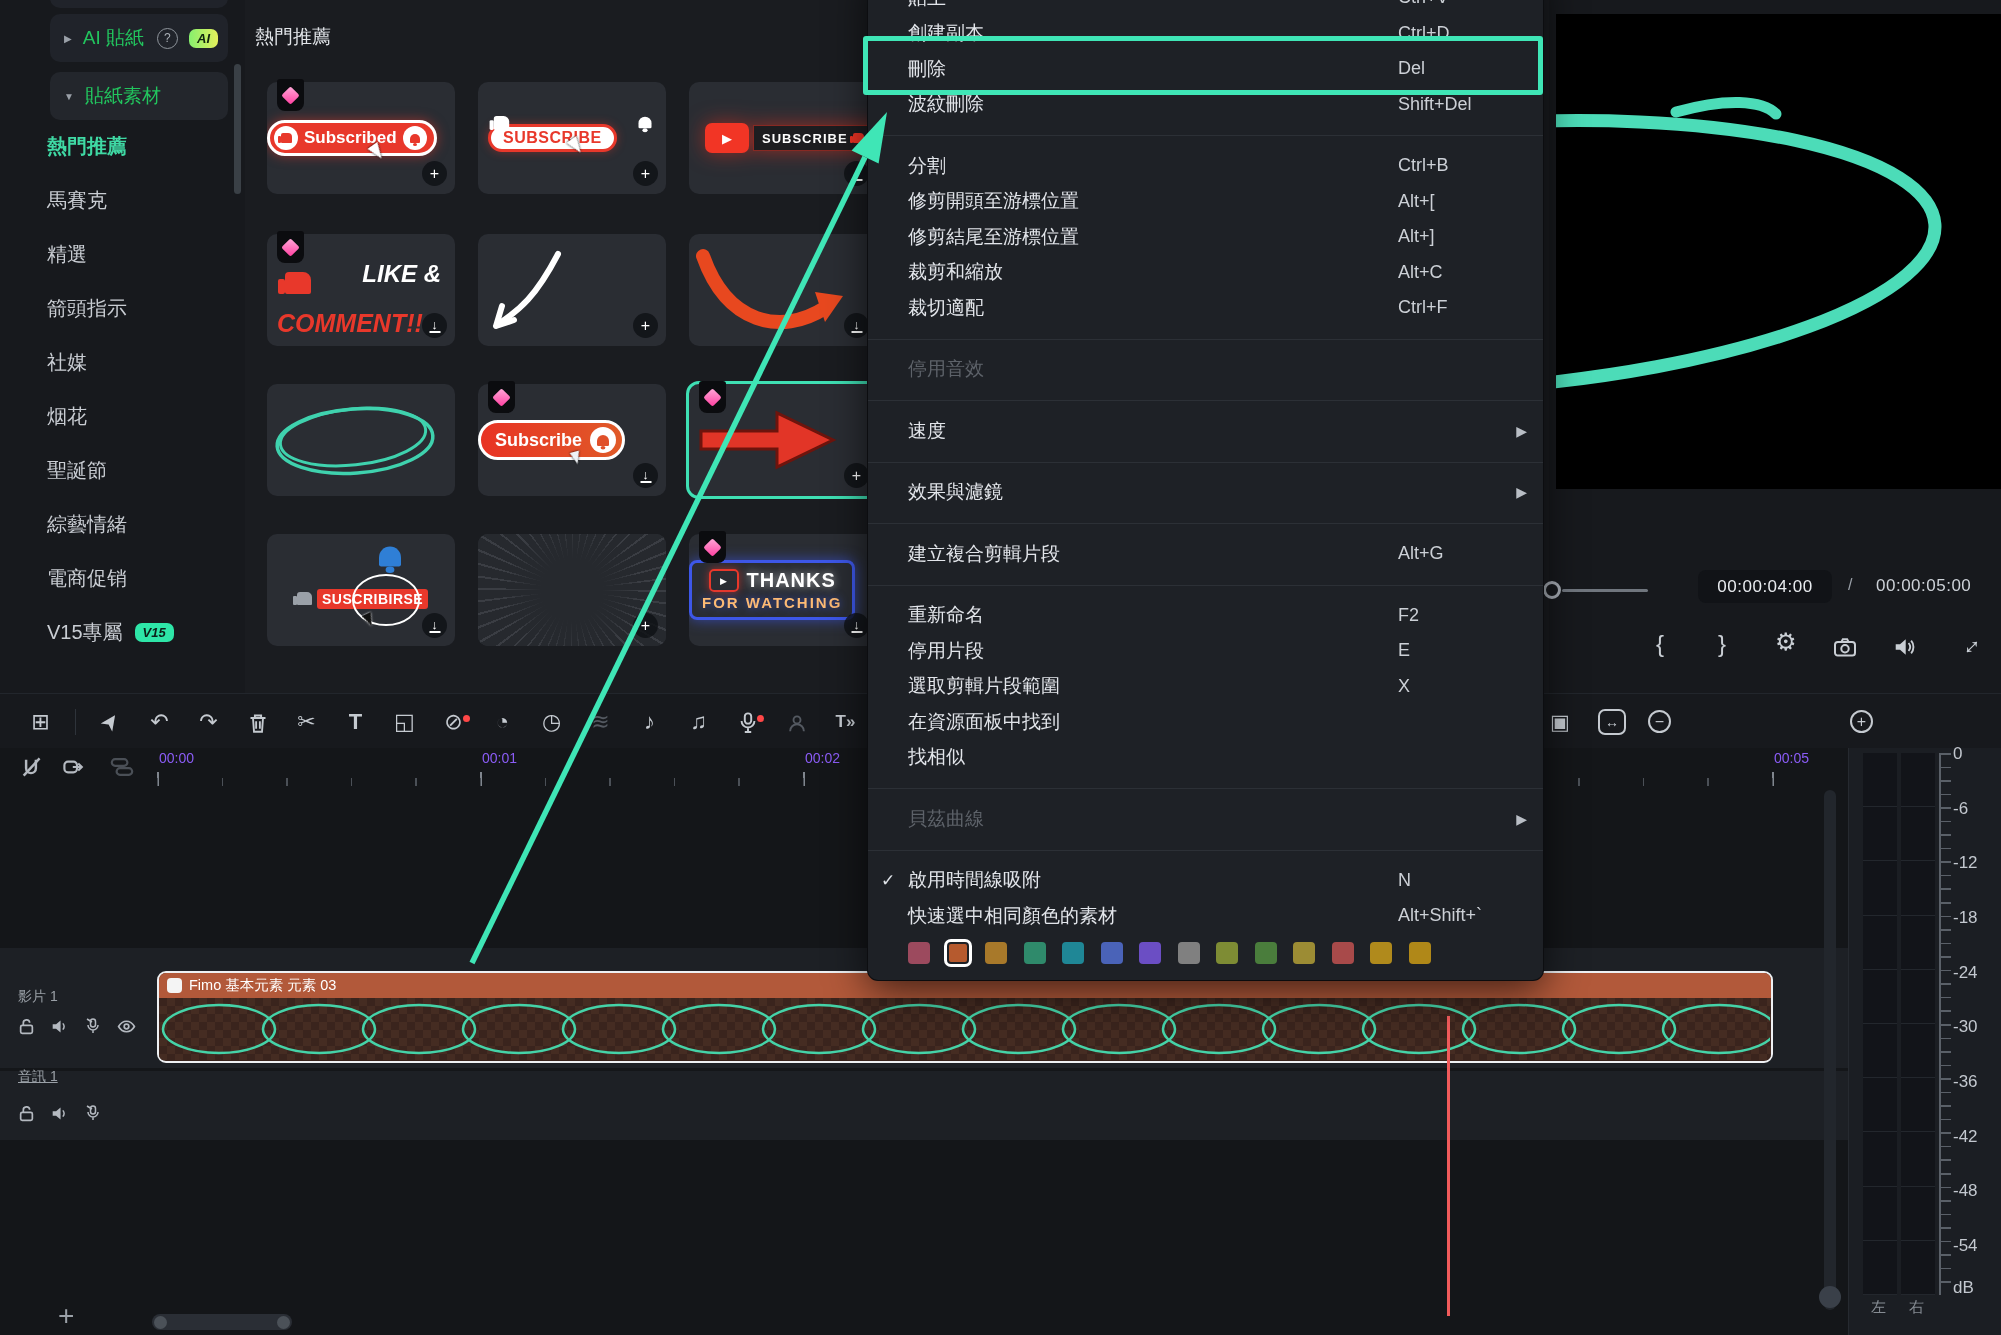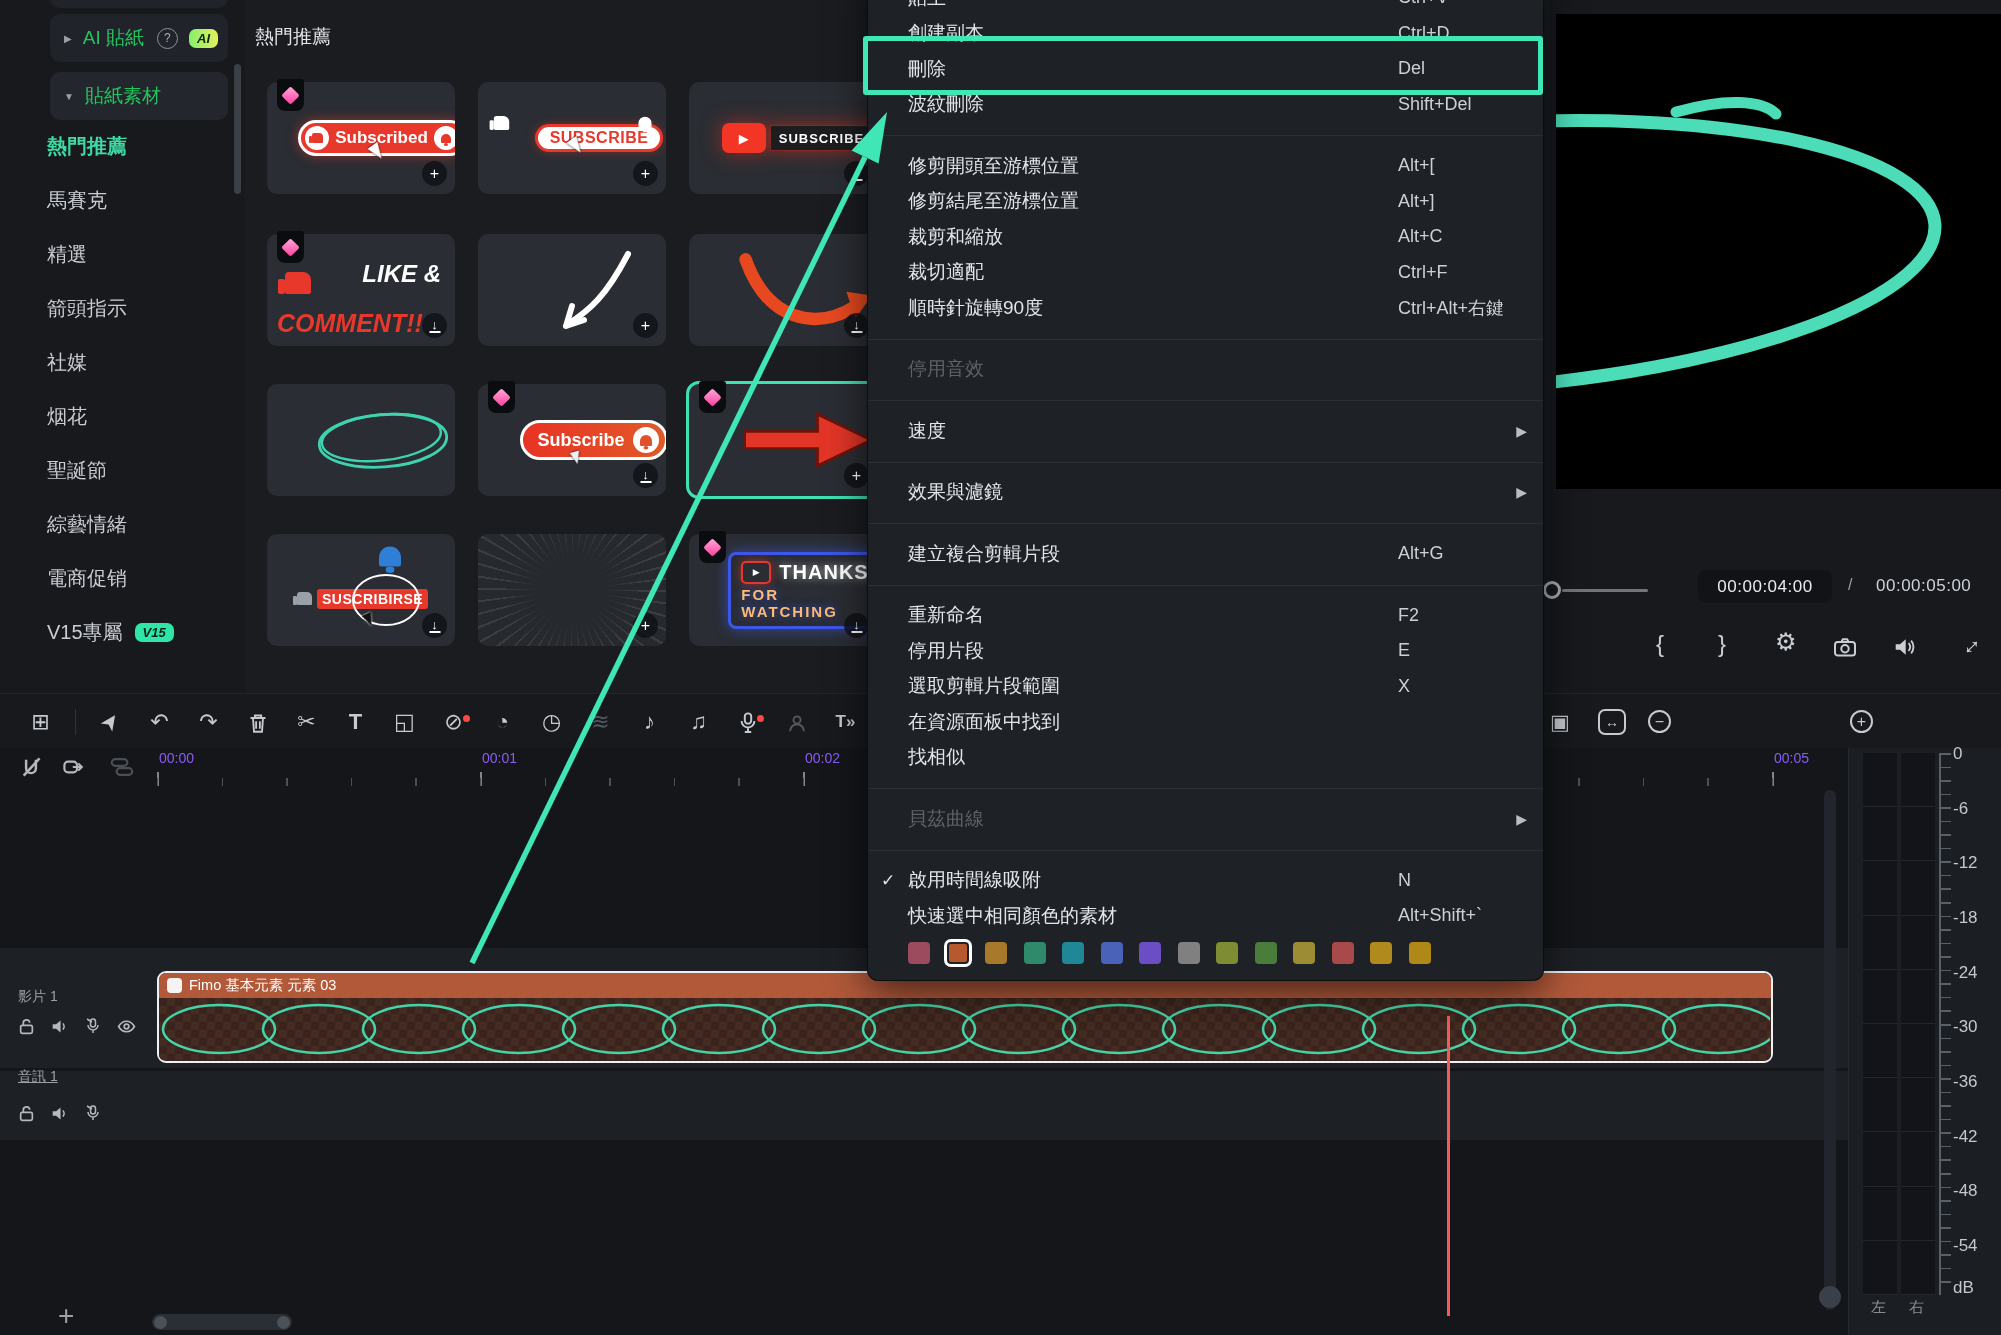--- a/index.html
+++ b/index.html
@@ -23,21 +23,21 @@
   .vbadge{margin-left:12px;background:#2ee6a8;color:#0c2019;font-style:italic;font-weight:800;font-size:13px;
           padding:2px 8px;border-radius:7px;}
   .vbadge:empty{display:none;}
   #side-scroll{left:234px;top:64px;width:7px;height:130px;background:#3a4046;border-radius:4px;}
   #side-partial{left:50px;top:-28px;width:178px;height:36px;background:#20232a;border-radius:10px;}
 
   
   #sticker-panel{left:245px;top:0;width:1304px;height:693px;background:#1a1c20;overflow:hidden;}
   #panel-title{left:10px;top:24px;font-size:19px;font-weight:500;color:#e1e4e8;}
   .card{position:absolute;width:188px;height:112px;background:#2a2d33;border-radius:10px;overflow:visible;}
-  .card-inner{position:absolute;inset:0;border-radius:0;overflow:hidden;display:flex;align-items:center;justify-content:center;padding-left:44px;}
+  .card-inner{position:absolute;inset:0;border-radius:0;overflow:hidden;display:flex;align-items:center;}
   .card.selected{outline:3px solid #3fe0b4;outline-offset:0px;}
   .corner-btn{position:absolute;right:8px;bottom:8px;width:25px;height:25px;border-radius:50%;
               background:rgba(14,16,20,.8);color:#fff;display:flex;align-items:center;justify-content:center;
               font-size:16px;z-index:3;}
   .dl-bar{position:absolute;bottom:5px;left:50%;transform:translateX(-50%);width:11px;height:2px;background:#fff;}
   .dl-glyph{font-size:13px;margin-bottom:3px;}
   .badge-diamond{position:absolute;top:-3px;left:10px;width:27px;height:32px;background:#0b0c0f;
                  border-radius:3px 3px 8px 8px;display:flex;align-items:center;justify-content:center;z-index:3;}
   .diamond{width:13px;height:13px;transform:rotate(45deg);background:linear-gradient(135deg,#ffa8d8,#ff3fa0);border-radius:2px;}
   .pill-red{display:flex;align-items:center;gap:6px;background:#e8382b;border:3px solid #fff;border-radius:20px;
@@ -653,20 +653,26 @@
 
         </div>
 
         <div class="mi separator">
           
           
           
           
         </div>
 
+        <div class="mi">
+
+          <span class="lbl">分割</span>
+          <span class="sc">Ctrl+B</span>
+
+        </div>
 
         <div class="mi">
 
           <span class="lbl">修剪開頭至游標位置</span>
           <span class="sc">Alt+[</span>
 
         </div>
 
         <div class="mi">
 
@@ -682,26 +688,20 @@
 
         </div>
 
         <div class="mi">
 
           <span class="lbl">裁切適配</span>
           <span class="sc">Ctrl+F</span>
 
         </div>
 
-        <div class="mi">
-
-          <span class="lbl">順時針旋轉90度</span>
-          <span class="sc">Ctrl+Alt+右鍵</span>
-
-        </div>
 
         <div class="mi separator">
           
           
           
           
         </div>
 
         <div class="mi disabled">
 

